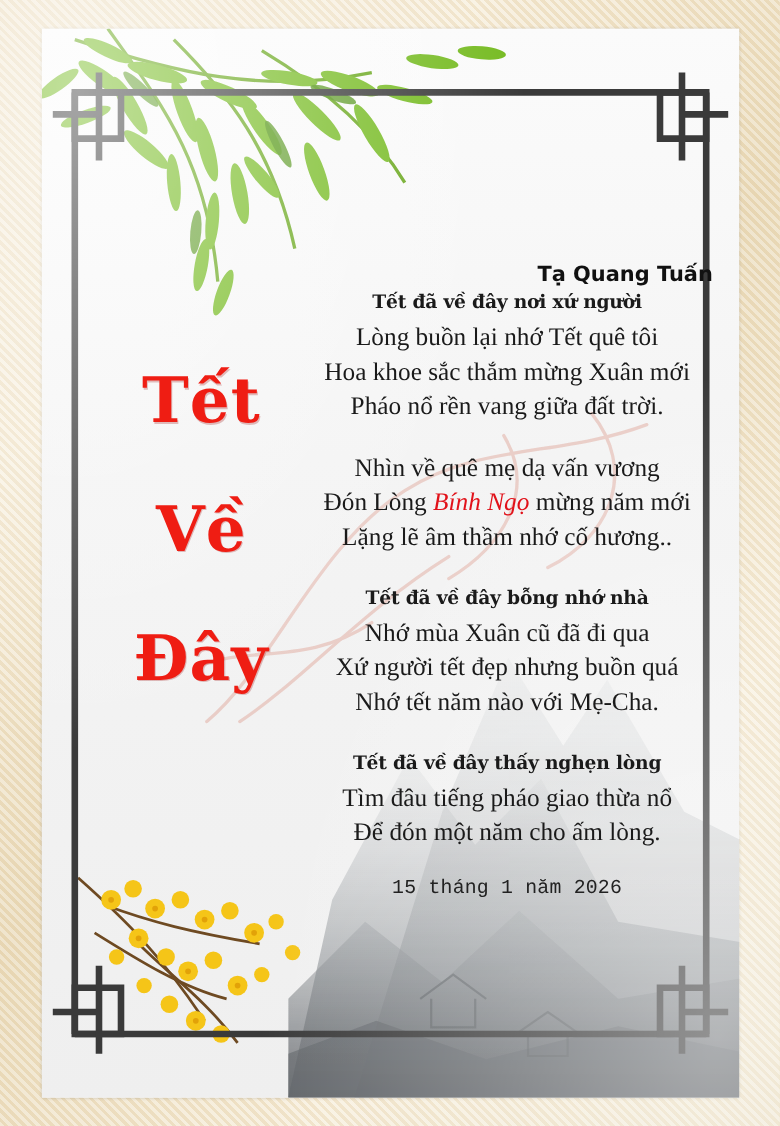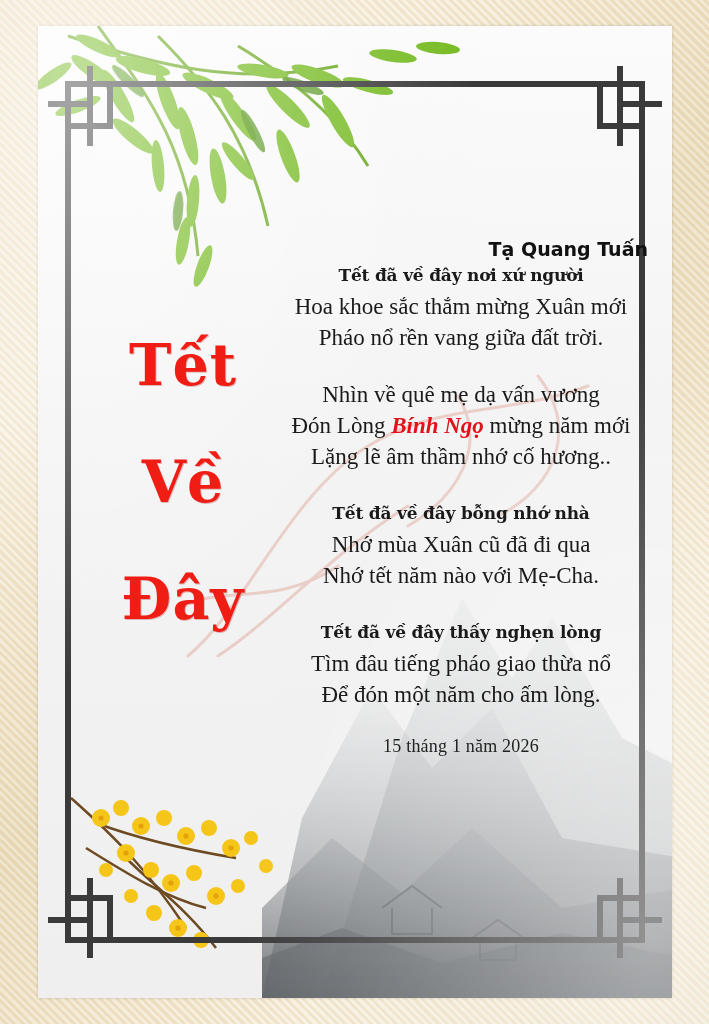--- a/index.html
+++ b/index.html
@@ -138,25 +138,25 @@
     white-space: nowrap;
   }
   .line.first {
     font-weight: bold;
     font-family: "DejaVu Serif", serif;
     font-size: 17px;
     letter-spacing: -0.2px;
   }
   .hl {
     color: #e1121a;
-    font-weight: bold;
+    font-weight: normal;
     font-style: italic;
   }
   .date {
-    font-family: Liberation Serif, serif;
+    font-family: Liberation Mono, monospace;
     font-size: 18px;
     text-align: center;
     margin-top: 14px;
     color: #222;
     letter-spacing: 0.2px;
   }
 </style>
 </head>
 <body>
 
@@ -315,33 +315,35 @@
       <div>Tết</div>
       <div>Về</div>
       <div>Đây</div>
     </div>
 
     <div class="poem">
       <div class="author">Tạ Quang Tuấn</div>
 
       <div class="stanza">
         <div class="line first">Tết đã về đây nơi xứ người</div>
+        <div class="line">Lòng buồn lại nhớ Tết quê tôi</div>
         <div class="line">Hoa khoe sắc thắm mừng Xuân mới</div>
         <div class="line">Pháo nổ rền vang giữa đất trời.</div>
       </div>
 
       <div class="stanza">
         <div class="line">Nhìn về quê mẹ dạ vấn vương</div>
         <div class="line"><span>Đón Lòng </span><span class="hl">Bính Ngọ</span><span> mừng năm mới</span></div>
         <div class="line">Lặng lẽ  âm thầm nhớ cố hương..</div>
       </div>
 
       <div class="stanza">
         <div class="line first">Tết đã về đây bỗng nhớ nhà</div>
         <div class="line">Nhớ mùa Xuân cũ đã đi qua</div>
+        <div class="line">Xứ người tết đẹp nhưng buồn quá</div>
         <div class="line">Nhớ tết năm nào với Mẹ-Cha.</div>
       </div>
 
       <div class="stanza">
         <div class="line first">Tết đã về đây thấy nghẹn lòng</div>
         <div class="line">Tìm đâu tiếng pháo giao thừa nổ</div>
         <div class="line">Để đón một năm cho ấm lòng.</div>
       </div>
 
       <div class="date">15 tháng 1 năm 2026</div>

